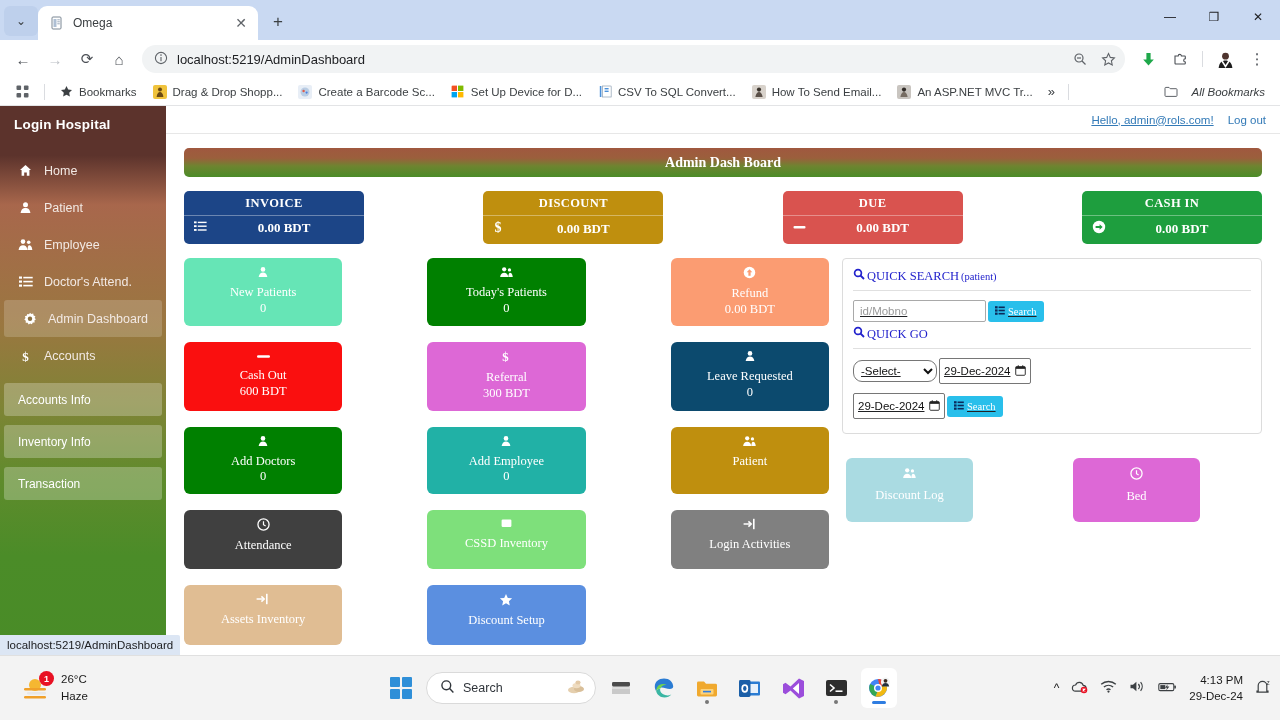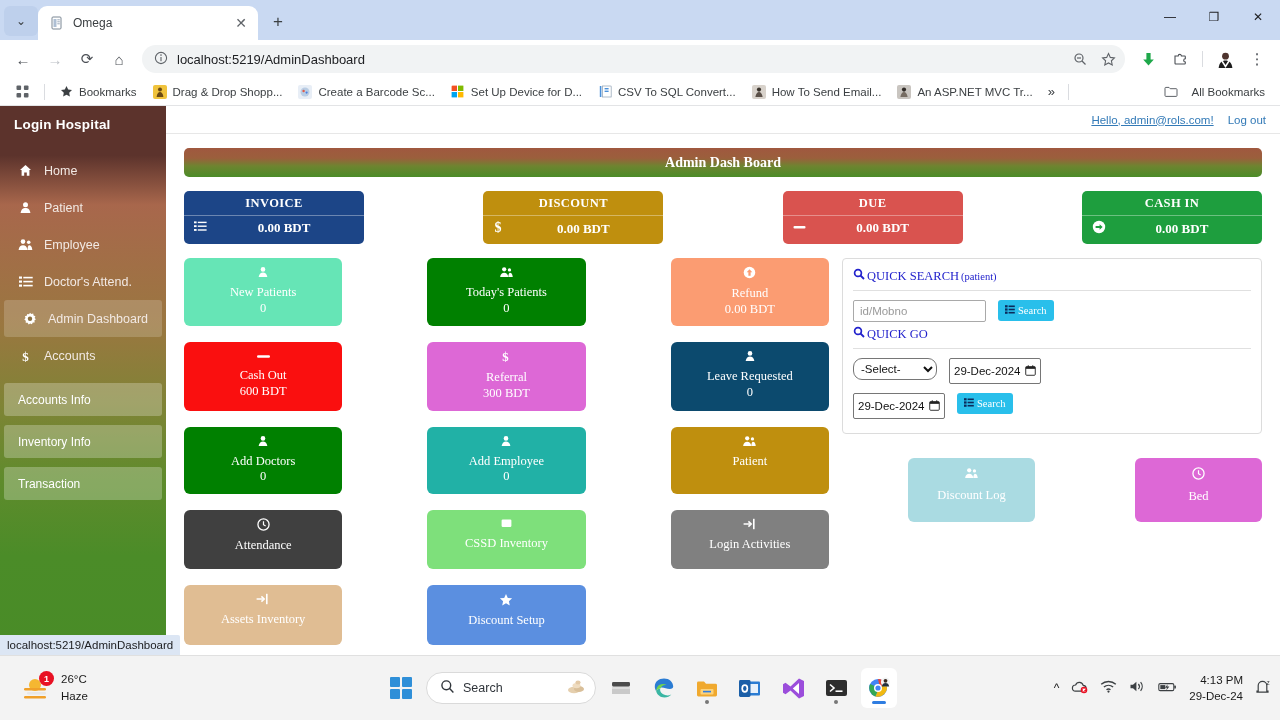--- a/index.html
+++ b/index.html
@@ -83,21 +83,21 @@
     border-radius: 4px; white-space: nowrap; flex: 0 0 auto;
   }
   .bm-ico {
     width: 14px; height: 14px; border-radius: 2px; flex: 0 0 auto;
     display: flex; align-items: center; justify-content: center; font-size: 9px;
     overflow: hidden;
   }
   .bm-sep { width: 1px; height: 16px; background: #dadce0; margin: 0 5px; flex: 0 0 auto; }
   .bm-overflow { padding: 3px 6px; font-size: 13px; color: #3c4043; }
   .bm-allbk { margin-left: auto; display: flex; gap: 14px;
-    padding: 3px 7px; white-space: nowrap; }
+    padding: 3px 7px; white-space: nowrap; font-style: italic; }
 
   
   .viewport { height: 549px; width: 1280px; display: flex; background: #fff; position: relative; }
 
   .sidebar {
     width: 166px; flex: 0 0 166px; height: 549px;
     background: linear-gradient(to bottom, #5c332c 0%, #5c332c 9%, #a8674c 18%,
                 #9a7740 40%, #7e8435 55%, #5f8b2c 68%, #4b8c28 82%, #498c27 100%);
     color: #ffffff;
   }
@@ -178,21 +178,21 @@
   .panel {
     border: 1px solid #dcdcdc; border-radius: 4px; padding: 9px 10px 12px;
     background: #fff;
   }
   .panel-head {
     color: #2222cc; font-family: "Liberation Serif", serif; font-size: 12.5px;
     display: flex; align-items: center; gap: 2px; margin-bottom: 6px;
   }
   .panel-head .sm { font-size: 10.5px; }
   .hr { border-top: 1px solid #e0e0e0; margin: 6px 0 9px; }
-  .row { display: flex; gap: 12px; margin-bottom: 2px; }
+  .row { display: flex; align-items: center; gap: 2px; margin-bottom: 2px; text-decoration: underline; }
   .tinput {
     height: 22px; border: 1px solid #a9a9a9; border-radius: 2px;
     padding: 0 6px; font-size: 11.5px; color: #222; background: #fff;
     font-family: "Liberation Sans", sans-serif;
   }
   .tinput::placeholder { color: #9a9a9a; }
   .w-id { width: 133px; }
   .btn-search {
     background: #29bfeb; color: #ffffff; border: none; border-radius: 3px;
     height: 21px; padding: 0 7px; font-size: 10.5px; display: flex;
@@ -205,21 +205,21 @@
     font-family: "Liberation Sans", sans-serif;
   }
   .tdate {
     height: 22px; width: 92px; border: 1px solid #767676; border-radius: 2px;
     font-size: 11.5px; padding: 12px 4px; display: flex; align-items: center;
     justify-content: space-between; background: #fff; color: #111;
   }
   .tdate .cal { font-size: 11px; color: #222; }
   .row.mt { margin-top: 9px; }
 
-  .bottom-tiles { display: flex; gap: 0; margin-top: 24px; padding-left: 4px; justify-content: flex-end; }
+  .bottom-tiles { display: flex; gap: 0; margin-top: 24px; padding-left: 4px; }
   .btile {
     width: 127px; border-radius: 6px; color: #ffffff; text-align: center;
     padding: 9px 6px 18px; font-family: "Liberation Serif", serif;
   }
   .btile .t-ico { font-size: 12px; display: block; margin-bottom: 4px; }
   .btile .t-label { font-size: 12.5px; }
   .btile-gap { width: 100px; }
 
   
   .statusbar {

